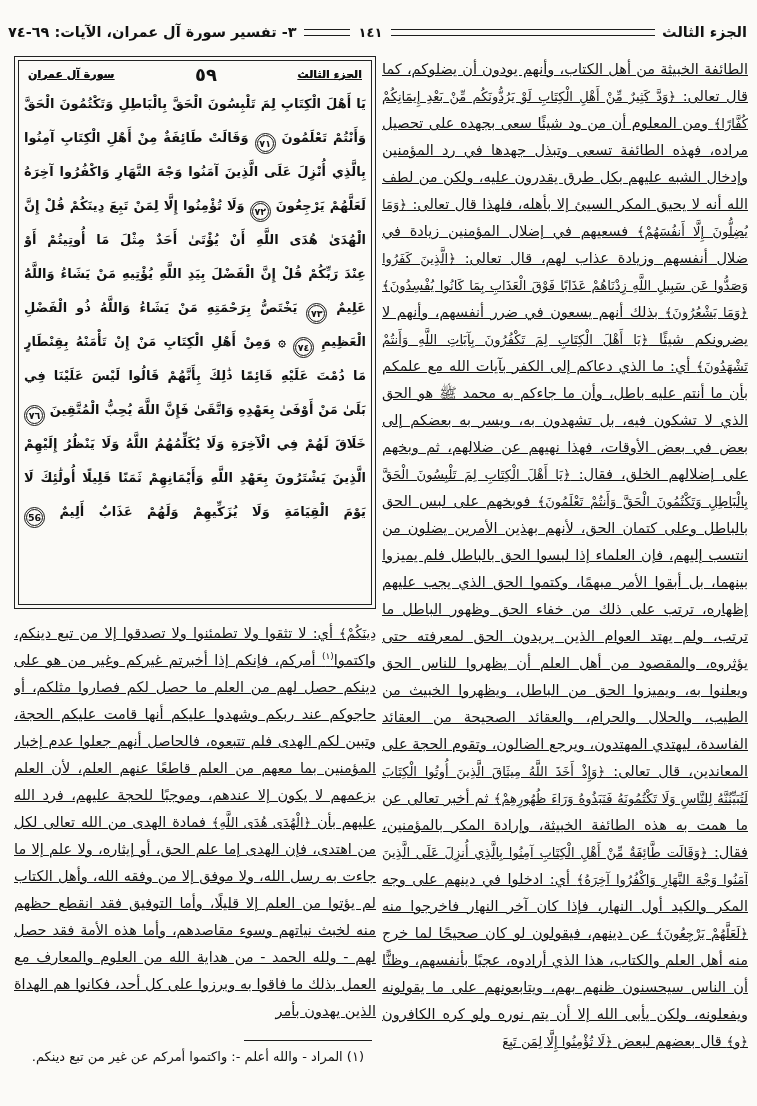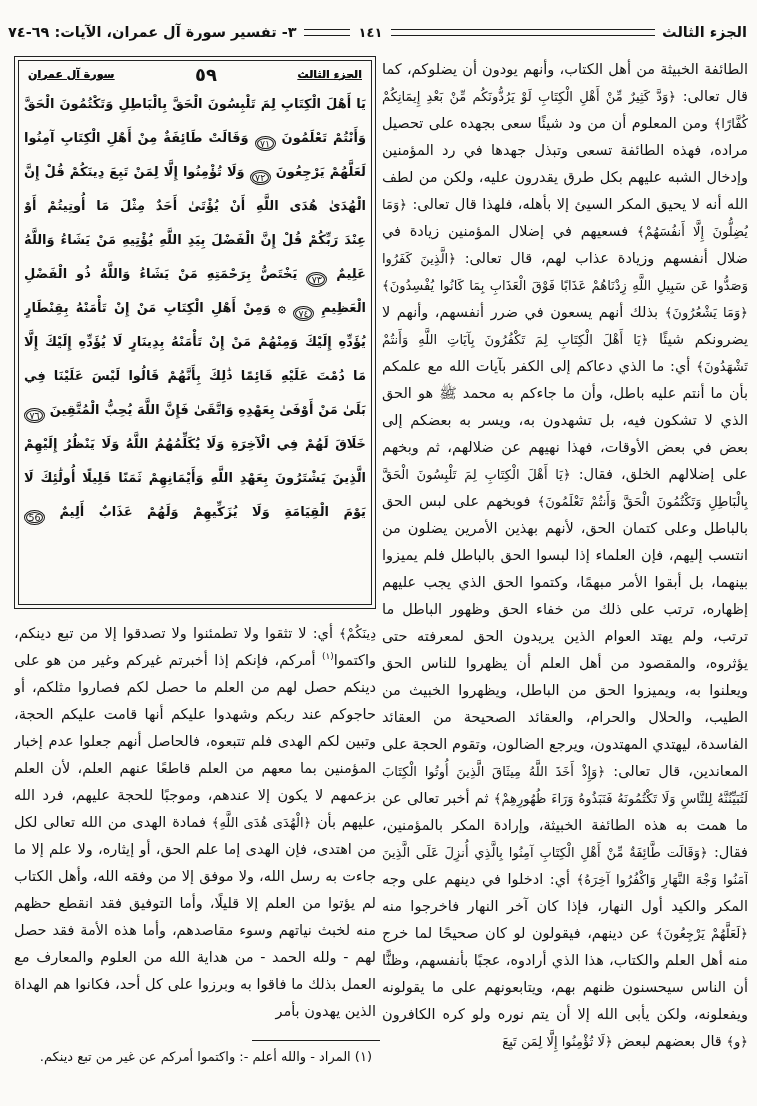--- a/index.html
+++ b/index.html
@@ -42,38 +42,39 @@
   .mushaf-pageno{font-weight:bold;font-size:18px;}
   .quran-lines{padding:0 2px;}
   .qline{
     height:34px;line-height:34px;overflow:hidden;
     font-weight:bold;font-size:13px;
     text-align:justify;text-align-last:justify;
     white-space:normal;
   }
   .ayah{
     display:inline-flex;align-items:center;justify-content:center;
-    box-sizing:border-box;width:21px;height:15px;
+    box-sizing:border-box;width:21px;height:21px;
     border:3px double #161616;border-radius:50%;
-    font-size:9.5px;font-weight:normal;line-height:1;
+    font-size:9.5px;font-weight:bold;line-height:1;
     vertical-align:-5px;background:#fbfaf7;
   }
   
   .col{
     position:absolute;overflow:hidden;
     font-size:14.5px;line-height:27px;
     text-align:justify;
+    text-decoration:underline;
   }
   .col p{margin:0;}
   .col-right{top:56px;right:9px;width:366px;height:1032px;}
   .col-left{top:620px;left:14px;width:362px;height:414px;}
   .q{font-size:0.9em;font-weight:500;}
   sup.fnref{font-size:9px;line-height:0;}
   
-  .footnote-block{position:absolute;left:24px;top:1040px;width:362px;}
+  .footnote-block{position:absolute;left:16px;top:1040px;width:362px;}
   .fn-rule{width:128px;border-top:1.3px solid #1c1c1c;margin:0 6px 6px auto;}
   .footnote{font-size:13px;line-height:20px;text-align:right;padding-right:14px;}
 </style>
 </head>
 <body>
 
 <div class="page">
 
   <div class="running-head">
     <span class="label">الجزء الثالث</span>
@@ -85,26 +86,26 @@
 
   <div class="quran-box">
     <div class="quran-box-header">
       <span class="cartouche">الجزء الثالث</span>
       <span class="mushaf-pageno">٥٩</span>
       <span class="cartouche">سورة آل عمران</span>
     </div>
     <div class="quran-lines">
         <div class="qline">يَا أَهْلَ الْكِتَابِ لِمَ تَلْبِسُونَ الْحَقَّ بِالْبَاطِلِ وَتَكْتُمُونَ الْحَقَّ</div>
         <div class="qline">وَأَنْتُمْ تَعْلَمُونَ <span class="ayah">٧١</span> وَقَالَتْ طَائِفَةٌ مِنْ أَهْلِ الْكِتَابِ آمِنُوا</div>
+        <div class="qline">بِالَّذِي أُنْزِلَ عَلَى الَّذِينَ آمَنُوا وَجْهَ النَّهَارِ وَاكْفُرُوا آخِرَهُ</div>
         <div class="qline">لَعَلَّهُمْ يَرْجِعُونَ <span class="ayah">٧٢</span> وَلَا تُؤْمِنُوا إِلَّا لِمَنْ تَبِعَ دِينَكُمْ قُلْ إِنَّ</div>
         <div class="qline">الْهُدَىٰ هُدَى اللَّهِ أَنْ يُؤْتَىٰ أَحَدٌ مِثْلَ مَا أُوتِيتُمْ أَوْ يُحَاجُّوكُمْ</div>
         <div class="qline">عِنْدَ رَبِّكُمْ قُلْ إِنَّ الْفَضْلَ بِيَدِ اللَّهِ يُؤْتِيهِ مَنْ يَشَاءُ وَاللَّهُ وَاسِعٌ</div>
         <div class="qline">عَلِيمٌ <span class="ayah">٧٣</span> يَخْتَصُّ بِرَحْمَتِهِ مَنْ يَشَاءُ وَاللَّهُ ذُو الْفَضْلِ</div>
         <div class="qline">الْعَظِيمِ <span class="ayah">٧٤</span> ۞ وَمِنْ أَهْلِ الْكِتَابِ مَنْ إِنْ تَأْمَنْهُ بِقِنْطَارٍ</div>
-        <div class="qline">يُؤَدِّهِ إِلَيْكَ وَمِنْهُمْ مَنْ إِنْ تَأْمَنْهُ بِدِينَارٍ لَا يُؤَدِّهِ إِلَيْكَ إِلَّا</div>
         <div class="qline">مَا دُمْتَ عَلَيْهِ قَائِمًا ذَٰلِكَ بِأَنَّهُمْ قَالُوا لَيْسَ عَلَيْنَا فِي الْأُمِّيِّينَ</div>
         <div class="qline">بَلَىٰ مَنْ أَوْفَىٰ بِعَهْدِهِ وَاتَّقَىٰ فَإِنَّ اللَّهَ يُحِبُّ الْمُتَّقِينَ <span class="ayah">٧٦</span> إِنَّ</div>
         <div class="qline">خَلَاقَ لَهُمْ فِي الْآخِرَةِ وَلَا يُكَلِّمُهُمُ اللَّهُ وَلَا يَنْظُرُ إِلَيْهِمْ</div>
         <div class="qline">الَّذِينَ يَشْتَرُونَ بِعَهْدِ اللَّهِ وَأَيْمَانِهِمْ ثَمَنًا قَلِيلًا أُولَٰئِكَ لَا</div>
         <div class="qline">يَوْمَ الْقِيَامَةِ وَلَا يُزَكِّيهِمْ وَلَهُمْ عَذَابٌ أَلِيمٌ <span class="ayah">56</span></div>
       </div>
   </div>
 
   <div class="col col-right">
     <p>الطائفة الخبيثة من أهل الكتاب، وأنهم يودون أن يضلوكم، كما قال تعالى: <span class="q">﴿وَدَّ كَثِيرٌ مِّنْ أَهْلِ الْكِتَابِ لَوْ يَرُدُّونَكُم مِّنْ بَعْدِ إِيمَانِكُمْ كُفَّارًا﴾</span> ومن المعلوم أن من ود شيئًا سعى بجهده على تحصيل مراده، فهذه الطائفة تسعى وتبذل جهدها في رد المؤمنين وإدخال الشبه عليهم بكل طرق يقدرون عليه، ولكن من لطف الله أنه لا يحيق المكر السيئ إلا بأهله، فلهذا قال تعالى: <span class="q">﴿وَمَا يُضِلُّونَ إِلَّا أَنفُسَهُمْ﴾</span> فسعيهم في إضلال المؤمنين زيادة في ضلال أنفسهم وزيادة عذاب لهم، قال تعالى: <span class="q">﴿الَّذِينَ كَفَرُوا وَصَدُّوا عَن سَبِيلِ اللَّهِ زِدْنَاهُمْ عَذَابًا فَوْقَ الْعَذَابِ بِمَا كَانُوا يُفْسِدُونَ﴾</span> <span class="q">﴿وَمَا يَشْعُرُونَ﴾</span> بذلك أنهم يسعون في ضرر أنفسهم، وأنهم لا يضرونكم شيئًا <span class="q">﴿يَا أَهْلَ الْكِتَابِ لِمَ تَكْفُرُونَ بِآيَاتِ اللَّهِ وَأَنتُمْ تَشْهَدُونَ﴾</span> أي: ما الذي دعاكم إلى الكفر بآيات الله مع علمكم بأن ما أنتم عليه باطل، وأن ما جاءكم به محمد ﷺ هو الحق الذي لا تشكون فيه، بل تشهدون به، ويسر به بعضكم إلى بعض في بعض الأوقات، فهذا نهيهم عن ضلالهم، ثم وبخهم على إضلالهم الخلق، فقال: <span class="q">﴿يَا أَهْلَ الْكِتَابِ لِمَ تَلْبِسُونَ الْحَقَّ بِالْبَاطِلِ وَتَكْتُمُونَ الْحَقَّ وَأَنتُمْ تَعْلَمُونَ﴾</span> فوبخهم على لبس الحق بالباطل وعلى كتمان الحق، لأنهم بهذين الأمرين يضلون من انتسب إليهم، فإن العلماء إذا لبسوا الحق بالباطل فلم يميزوا بينهما، بل أبقوا الأمر مبهمًا، وكتموا الحق الذي يجب عليهم إظهاره، ترتب على ذلك من خفاء الحق وظهور الباطل ما ترتب، ولم يهتد العوام الذين يريدون الحق لمعرفته حتى يؤثروه، والمقصود من أهل العلم أن يظهروا للناس الحق ويعلنوا به، ويميزوا الحق من الباطل، ويظهروا الخبيث من الطيب، والحلال والحرام، والعقائد الصحيحة من العقائد الفاسدة، ليهتدي المهتدون، ويرجع الضالون، وتقوم الحجة على المعاندين، قال تعالى: <span class="q">﴿وَإِذْ أَخَذَ اللَّهُ مِيثَاقَ الَّذِينَ أُوتُوا الْكِتَابَ لَتُبَيِّنُنَّهُ لِلنَّاسِ وَلَا تَكْتُمُونَهُ فَنَبَذُوهُ وَرَاءَ ظُهُورِهِمْ﴾</span> ثم أخبر تعالى عن ما همت به هذه الطائفة الخبيثة، وإرادة المكر بالمؤمنين، فقال: <span class="q">﴿وَقَالَت طَّائِفَةٌ مِّنْ أَهْلِ الْكِتَابِ آمِنُوا بِالَّذِي أُنزِلَ عَلَى الَّذِينَ آمَنُوا وَجْهَ النَّهَارِ وَاكْفُرُوا آخِرَهُ﴾</span> أي: ادخلوا في دينهم على وجه المكر والكيد أول النهار، فإذا كان آخر النهار فاخرجوا منه <span class="q">﴿لَعَلَّهُمْ يَرْجِعُونَ﴾</span> عن دينهم، فيقولون لو كان صحيحًا لما خرج منه أهل العلم والكتاب، هذا الذي أرادوه، عجبًا بأنفسهم، وظنًّا أن الناس سيحسنون ظنهم بهم، ويتابعونهم على ما يقولونه ويفعلونه، ولكن يأبى الله إلا أن يتم نوره ولو كره الكافرون <span class="q">﴿و﴾</span> قال بعضهم لبعض <span class="q">﴿لَا تُؤْمِنُوا إِلَّا لِمَن تَبِعَ</span></p>

